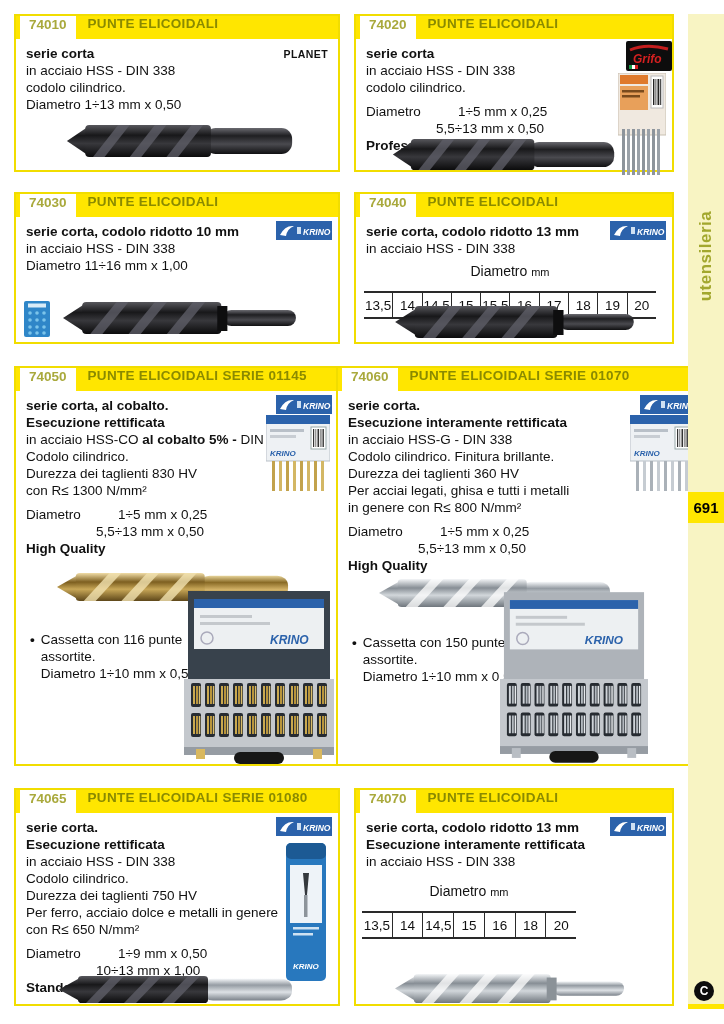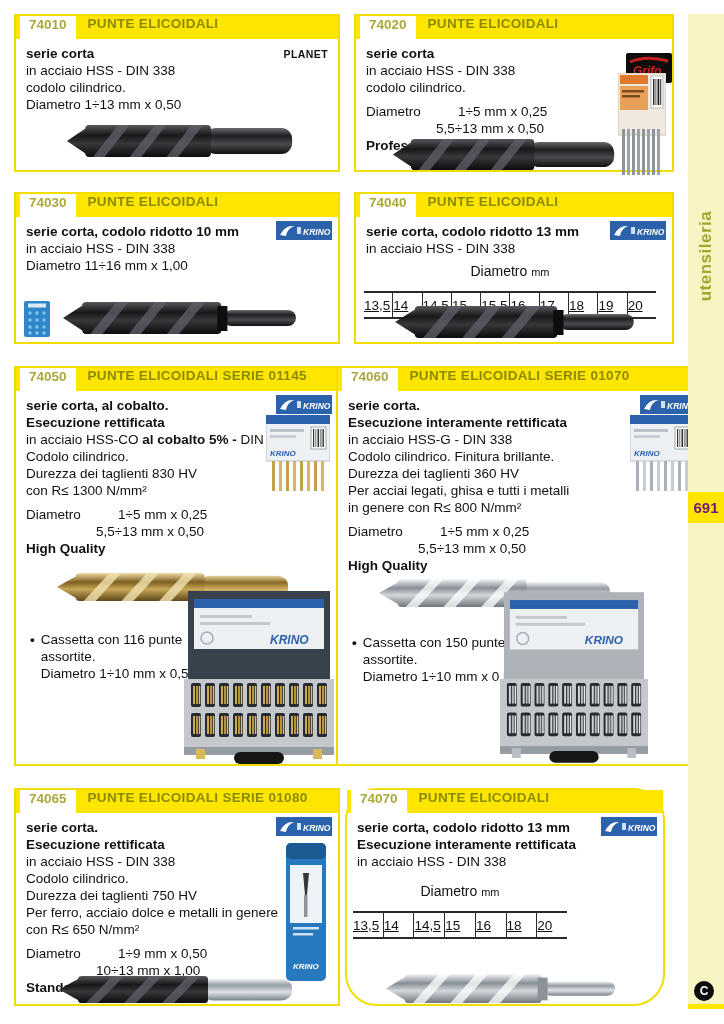--- a/index.html
+++ b/index.html
@@ -13,37 +13,37 @@
   .ptitle{color:#8a8a00;font-weight:bold;font-size:13.5px;letter-spacing:.3px;}
   .pbody{position:relative;padding:6px 10px 0 10px;height:calc(100% - 23px);box-sizing:border-box;font-size:13.5px;line-height:17px;}
   .ln{white-space:nowrap;}
   .b{font-weight:bold;}
   .diam{display:flex;margin-top:7px;}
   .dlab{width:64px;}
   .dv1{display:block;padding-left:28px;}
   .dv2{display:block;padding-left:6px;}
   .planet{position:absolute;top:7px;right:10px;font-weight:bold;font-size:10.5px;letter-spacing:.4px;}
   .krino{position:absolute;top:4px;right:6px;width:56px;height:19px;}
-  .grifo{position:absolute;top:2px;right:4px;width:42px;height:30px;margin-top:12px;}
+  .grifo{position:absolute;top:2px;right:4px;width:42px;height:30px;}
   .bullet{display:flex;gap:6px;position:absolute;left:14px;}
   .bdot{font-weight:bold;}
   .bit{position:absolute;}
   .photo{position:absolute;}
   .dtable{position:absolute;}
   .dt-cap{text-align:center;font-size:14px;padding-bottom:10px;}
   .dt-unit{font-size:11px;}
   .dt-row{display:flex;border-top:2px solid #2a2a2a;border-bottom:2px solid #2a2a2a;}
-  .dt-cell{flex:1;text-align:left;padding:4px 0 3px 0;border-right:1.5px solid #2a2a2a;font-size:13.5px;text-decoration:underline;}
+  .dt-cell{flex:1;text-align:center;padding:4px 0 3px 0;border-right:1.5px solid #2a2a2a;font-size:13.5px;}
   .dt-cell:last-child{border-right:none;}
   .strip{position:absolute;left:688px;top:14px;width:36px;height:992px;background:#f8f4c3;}
   .strip-label-wrap{position:absolute;left:688px;top:198px;width:36px;height:116px;}
   .strip-label{position:absolute;left:50%;top:50%;transform:translate(-50%,-50%) rotate(-90deg);
     white-space:nowrap;font-weight:bold;font-size:17px;color:#a2a72d;letter-spacing:.5px;}
   .page-badge{position:absolute;left:688px;top:492px;width:36px;height:31px;background:#ffe600;
-    display:flex;align-items:center;justify-content:center;font-weight:bold;font-size:15px;color:#701a75;}
+    display:flex;align-items:center;justify-content:center;font-weight:bold;font-size:15px;color:#000000;}
   .strip-footline{position:absolute;left:688px;top:1004px;width:36px;height:5px;background:#ffe600;}
   .cmark{position:absolute;left:694px;top:981px;width:20px;height:20px;background:#0d0d0d;border-radius:50%;
     display:flex;align-items:center;justify-content:center;color:#fff;font-weight:bold;font-size:12px;}
 </style>
 </head>
 <body>
 
 <div class="pbox" style="left:14px;top:14px;width:326px;height:158px;">
   <div class="phead">
     <span class="pcode">74010</span>
@@ -560,21 +560,21 @@
       <rect x="22" y="0" width="130" height="32" rx="4" fill="url(#aB)"></rect>
       <g fill="#60606a" opacity=".75">
         <path d="M30,32 L56,0 L68,0 L42,32 Z"></path>
           <path d="M68,32 L94,0 L106,0 L80,32 Z"></path>
           <path d="M106,32 L132,0 L144,0 L118,32 Z"></path>
       </g>
     </svg>
   </div>
 </div>
 
-<div class="pbox" style="left:345px;top:788px;width:320px;height:218px;border-radius:32px;">
+<div class="pbox" style="left:354px;top:788px;width:320px;height:218px;">
   <div class="phead">
     <span class="pcode">74070</span>
     <span class="ptitle">PUNTE ELICOIDALI</span>
   </div>
   <div class="pbody">
     <div class="krino">
       <svg viewBox="0 0 56 19" width="56" height="19">
         <rect width="56" height="19" fill="#2b62ab"></rect>
         <path d="M4,14 Q9,4 18,5 Q11,8 10,15 Z" fill="#ffffff"></path>
         <rect x="21" y="6" width="4" height="7" fill="#cfe0f2"></rect>

